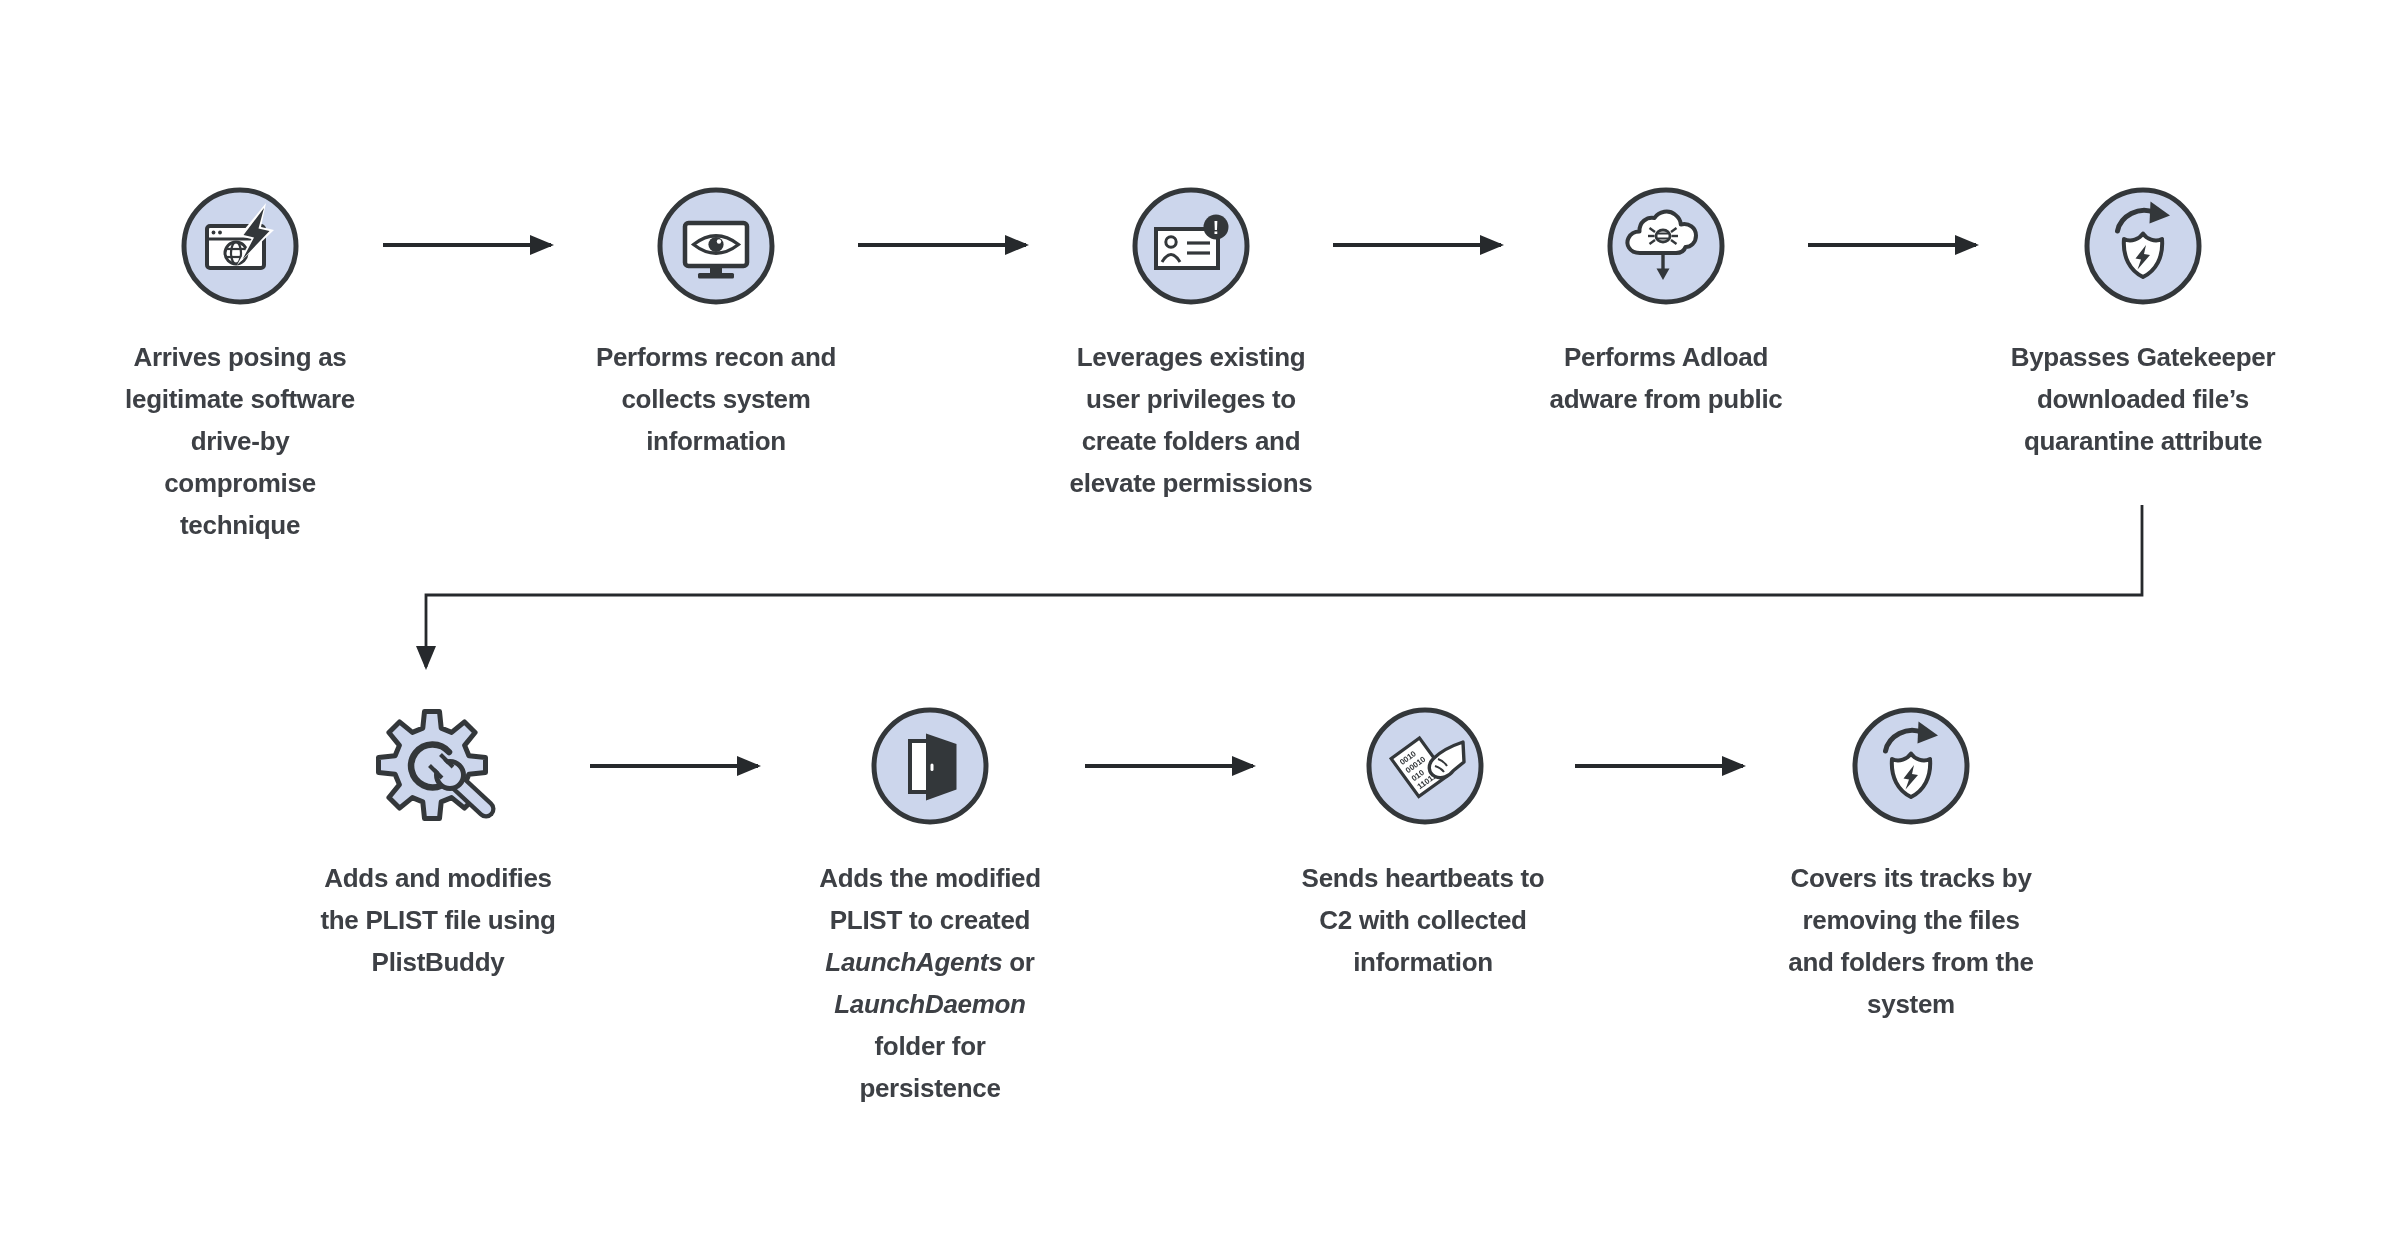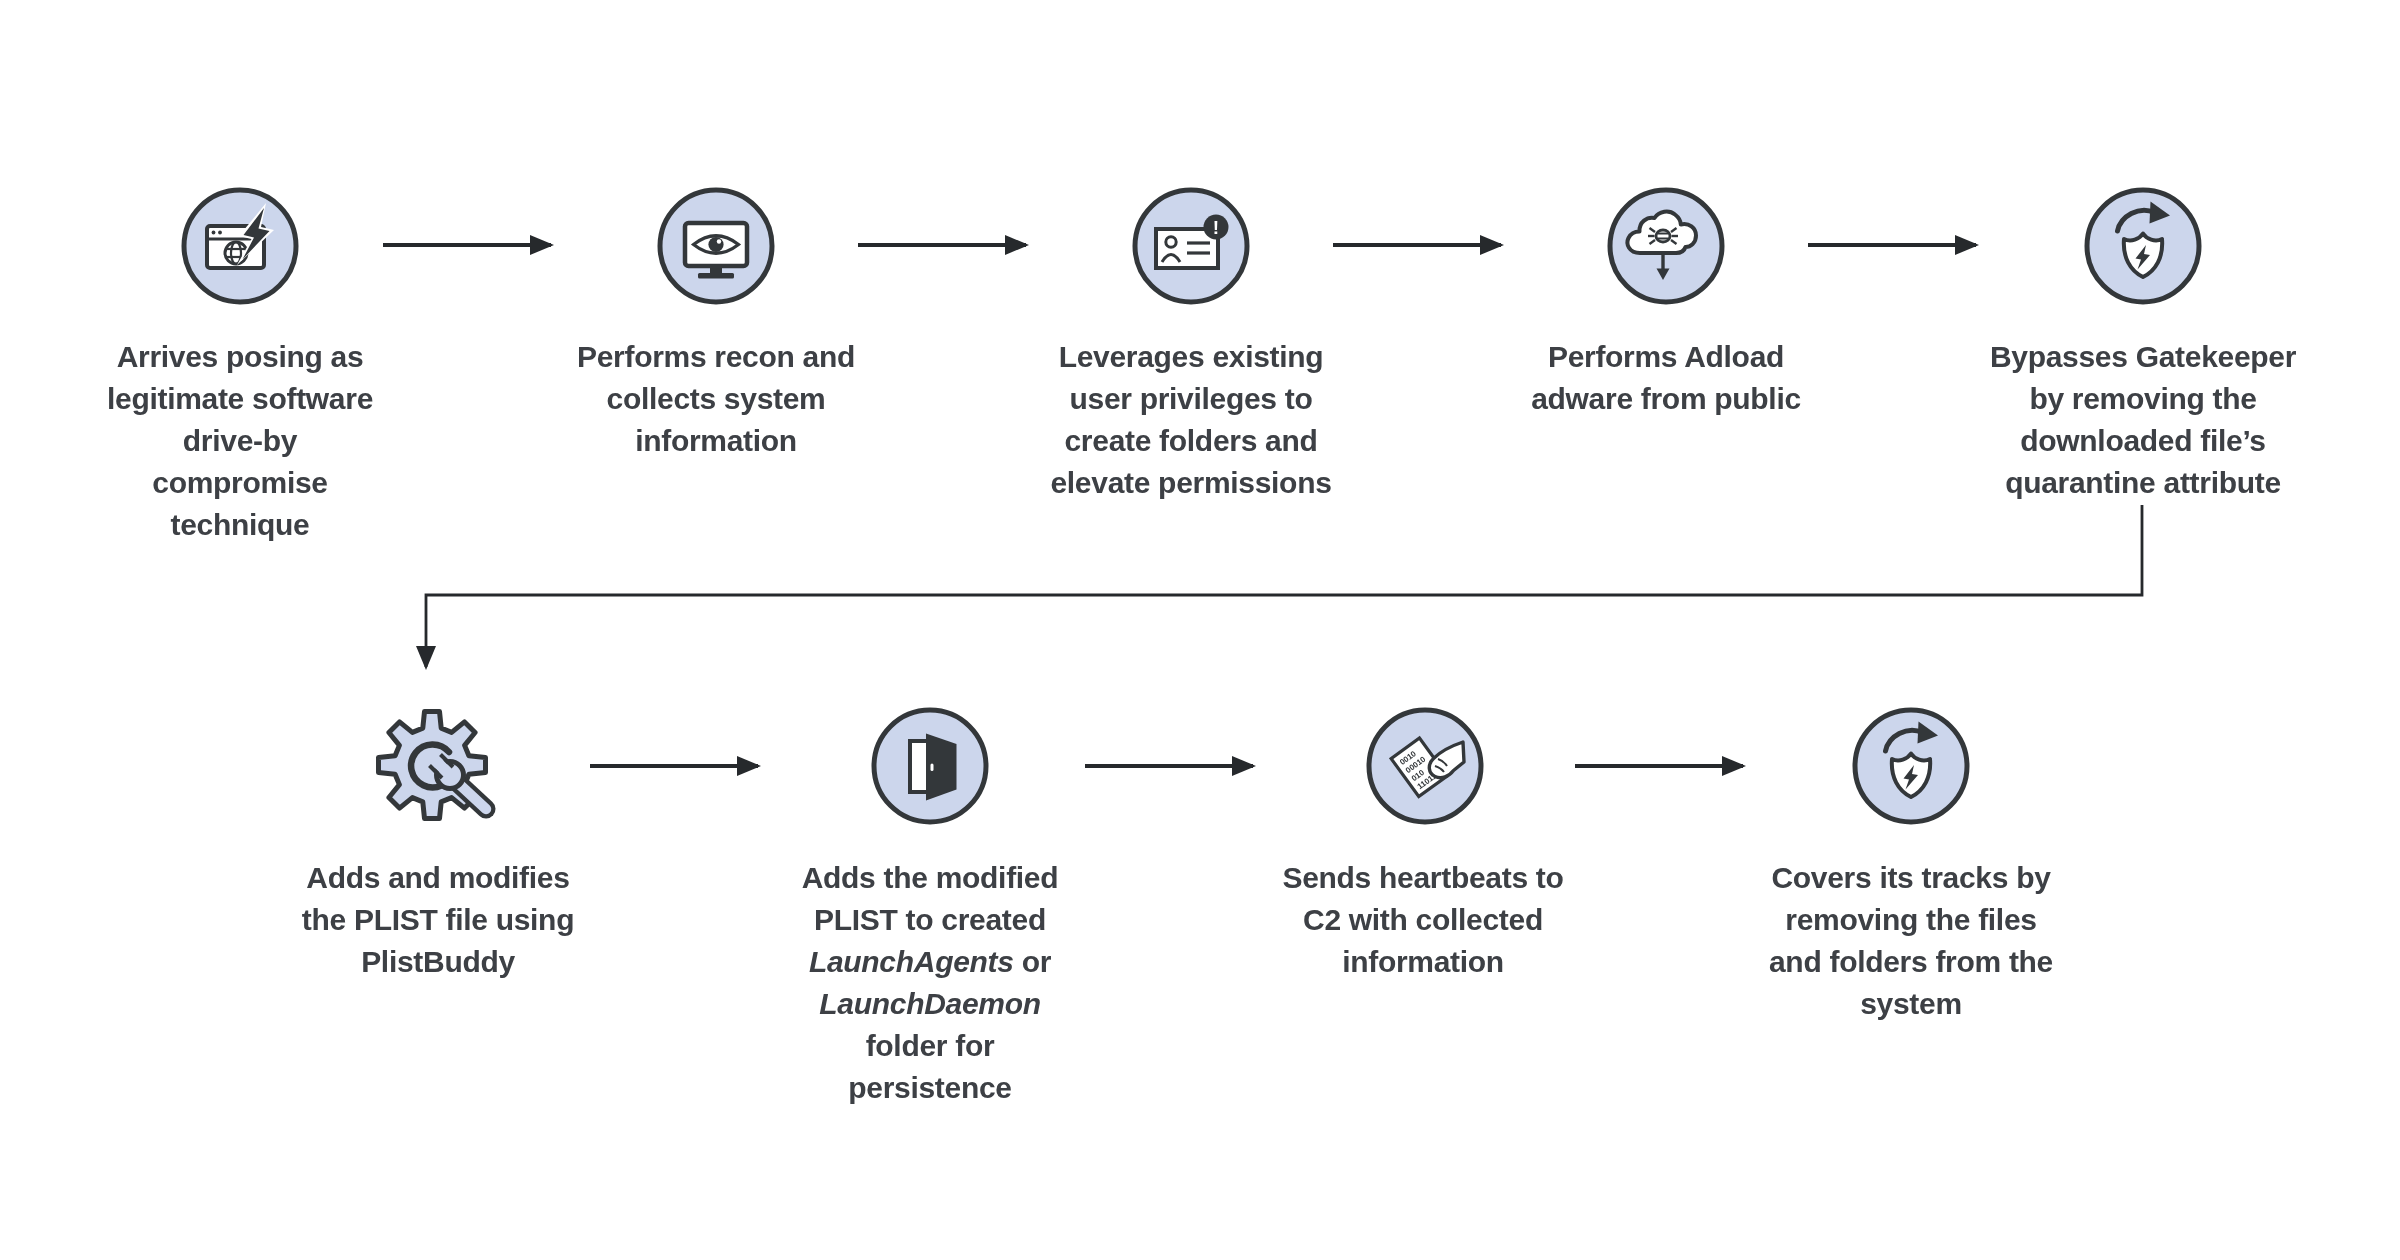--- a/index.html
+++ b/index.html
@@ -5,21 +5,21 @@
   :root{
     --background:#ffffff; --node_fill:#ccd6ec; --node_stroke:#33373a;
     --icon_ink:#33373a; --line_ink:#26292c; --text_ink:#3d4045; --paper_white:#ffffff;
   }
   html,body{margin:0;padding:0;background:var(--background);width:2400px;height:1260px;overflow:hidden;}
   .canvas{position:relative;width:2400px;height:1260px;background:var(--background);
           font-family:"Liberation Sans", sans-serif;}
   .overlay{position:absolute;left:0;top:0;width:2400px;height:1260px;color:var(--line_ink);}
   .icon{position:absolute;}
   .label{position:absolute;width:460px;text-align:center;color:var(--text_ink);
-         font-size:30px;line-height:42px;font-weight:700;letter-spacing:-0.3px;}
+         font-size:26px;line-height:42px;font-weight:700;letter-spacing:-0.3px;}
   .label .line{white-space:nowrap;}
   .label .it{font-style:italic;}
   
   .nf{fill:var(--node_fill);}
   .ns{stroke:var(--node_stroke);}
   .wf{fill:var(--paper_white);}
   .ink-f{fill:var(--icon_ink);}
   .ink-s{stroke:var(--icon_ink);}
   .nofill{fill:none;}
   .badge-txt{fill:#ffffff;font-family:"Liberation Sans",sans-serif;font-weight:700;font-size:19px;text-anchor:middle;}
@@ -162,21 +162,20 @@
       <div class="line"><span>user privileges to</span></div>
       <div class="line"><span>create folders and</span></div>
       <div class="line"><span>elevate permissions</span></div>
     </div>
   <div class="label" style="left:1436px;top:336px">
       <div class="line"><span>Performs Adload</span></div>
       <div class="line"><span>adware from public</span></div>
     </div>
   <div class="label" style="left:1913px;top:336px">
       <div class="line"><span>Bypasses Gatekeeper</span></div>
-      <div class="line"><span>by removing the</span></div>
       <div class="line"><span>downloaded file’s</span></div>
       <div class="line"><span>quarantine attribute</span></div>
     </div>
   <div class="label" style="left:208px;top:857px">
       <div class="line"><span>Adds and modifies</span></div>
       <div class="line"><span>the PLIST file using</span></div>
       <div class="line"><span>PlistBuddy</span></div>
     </div>
   <div class="label" style="left:700px;top:857px">
       <div class="line"><span>Adds the modified</span></div>

